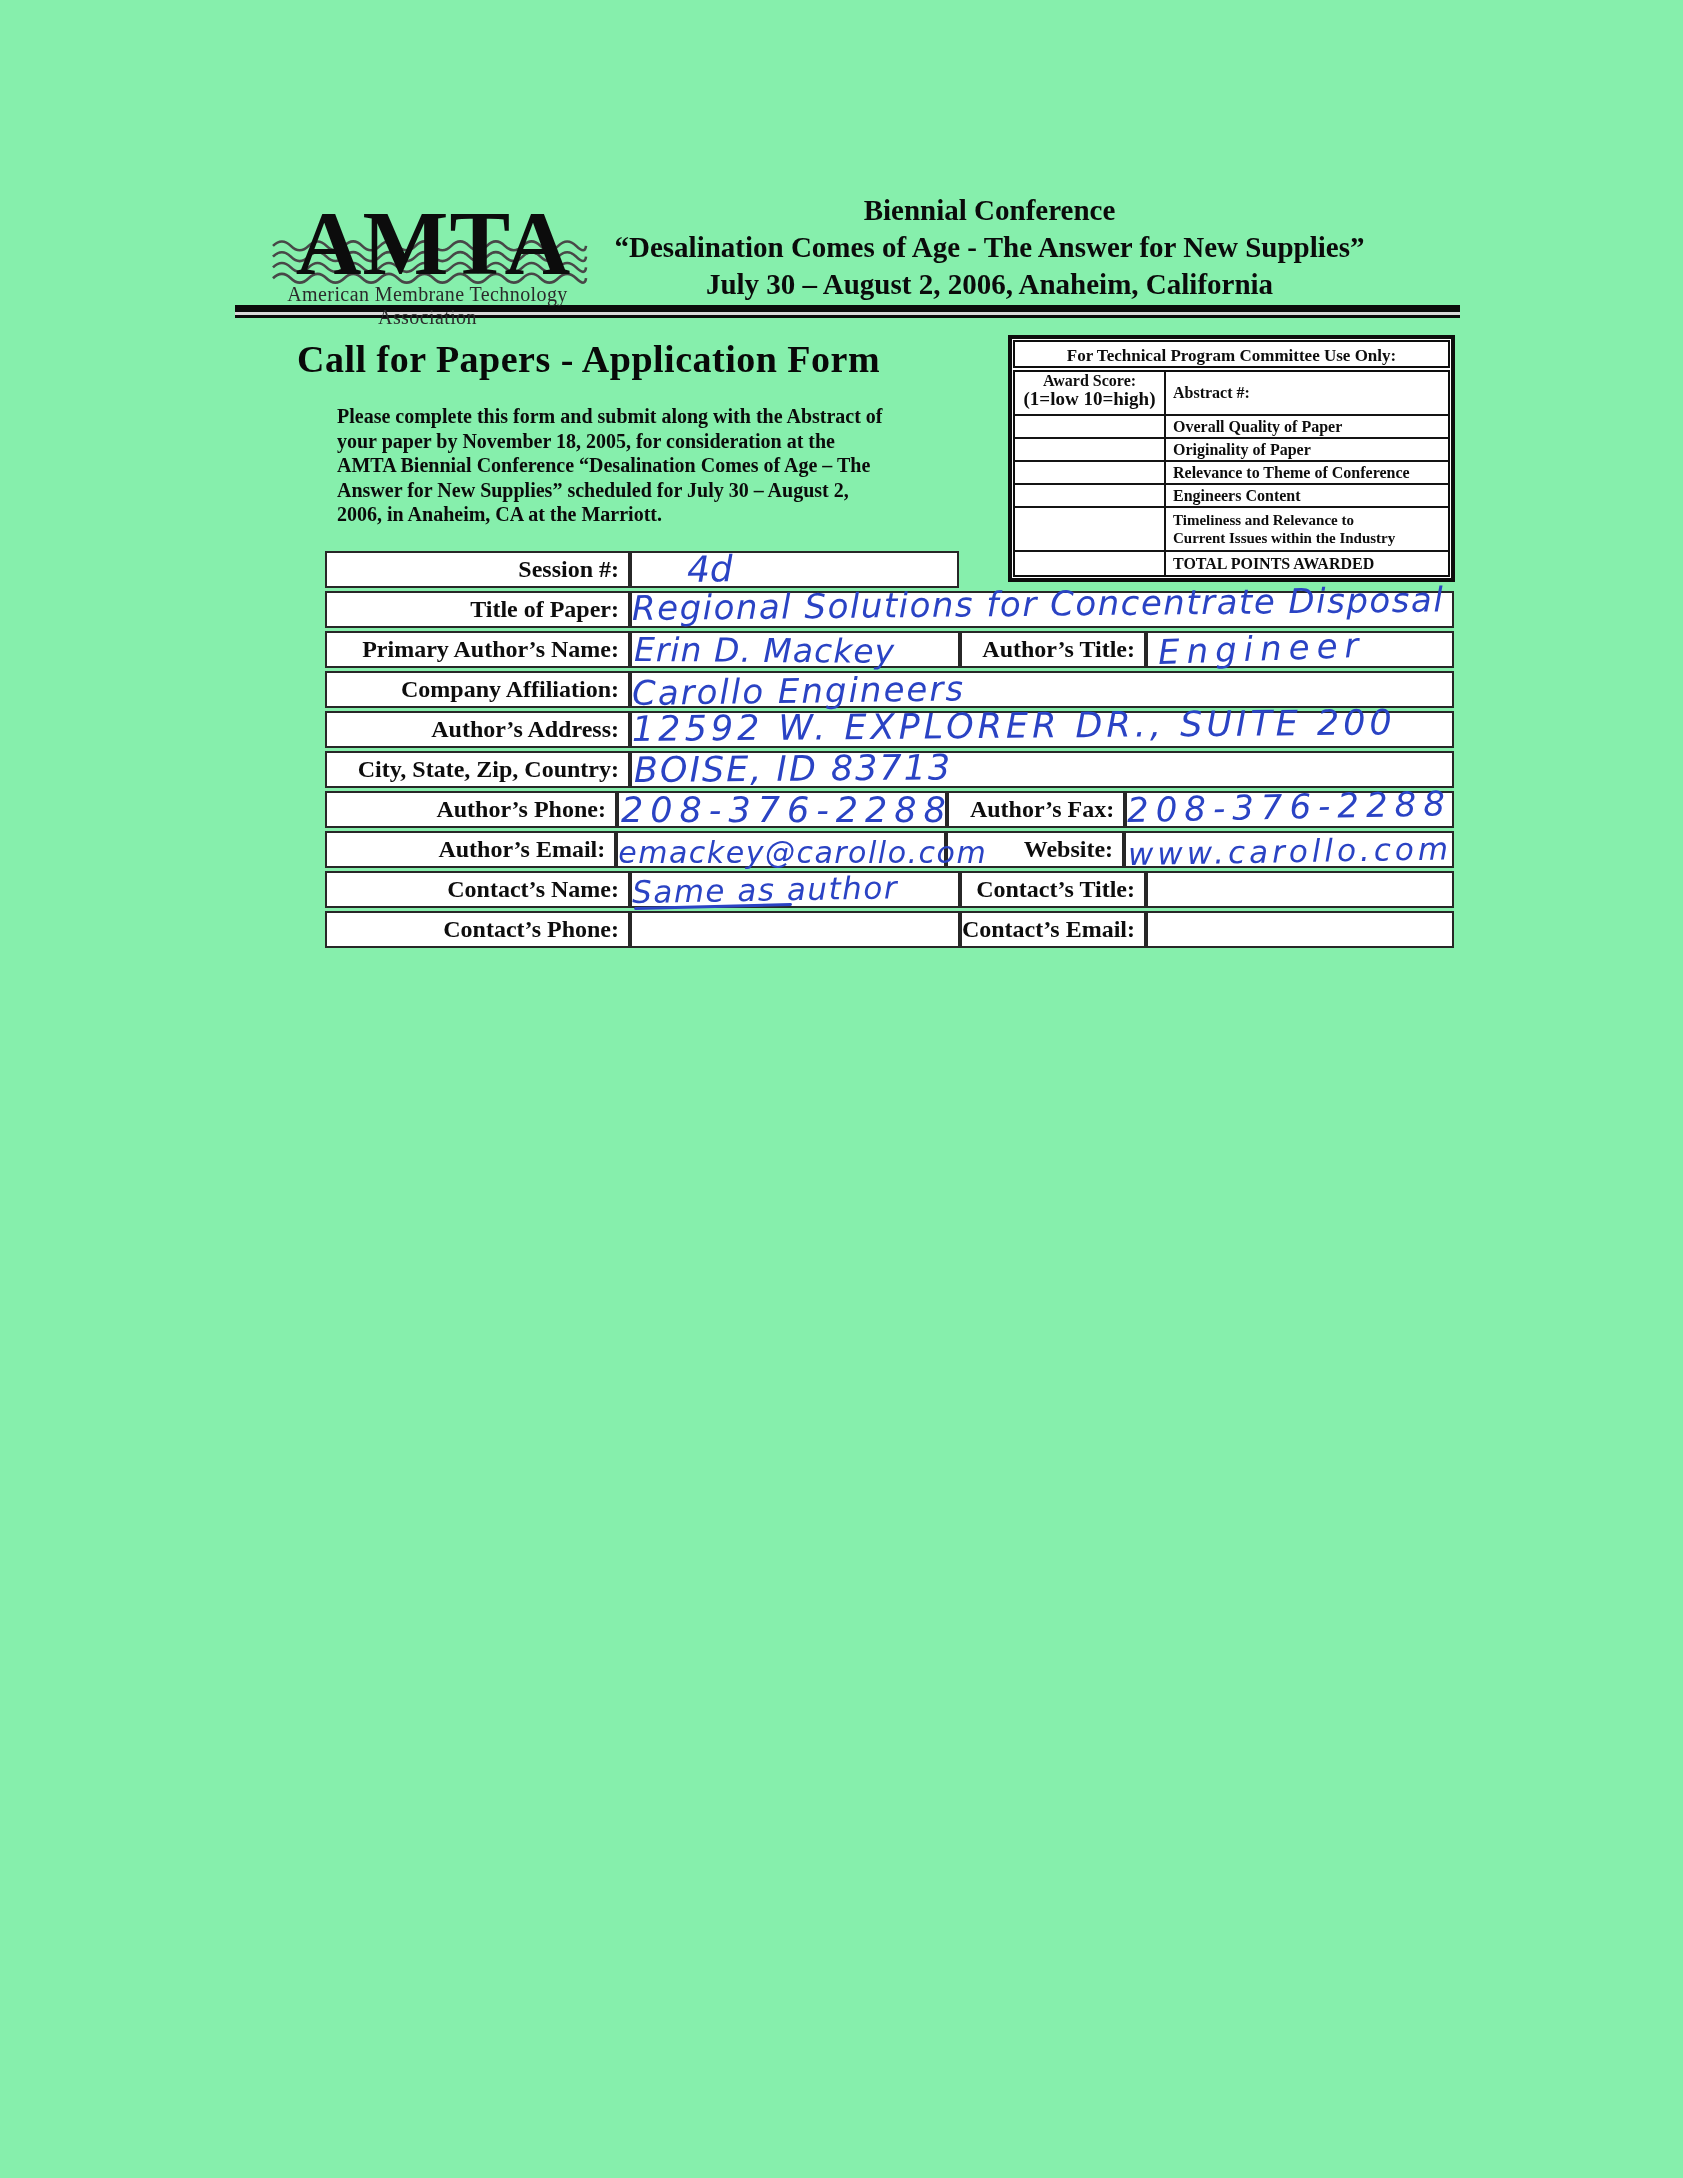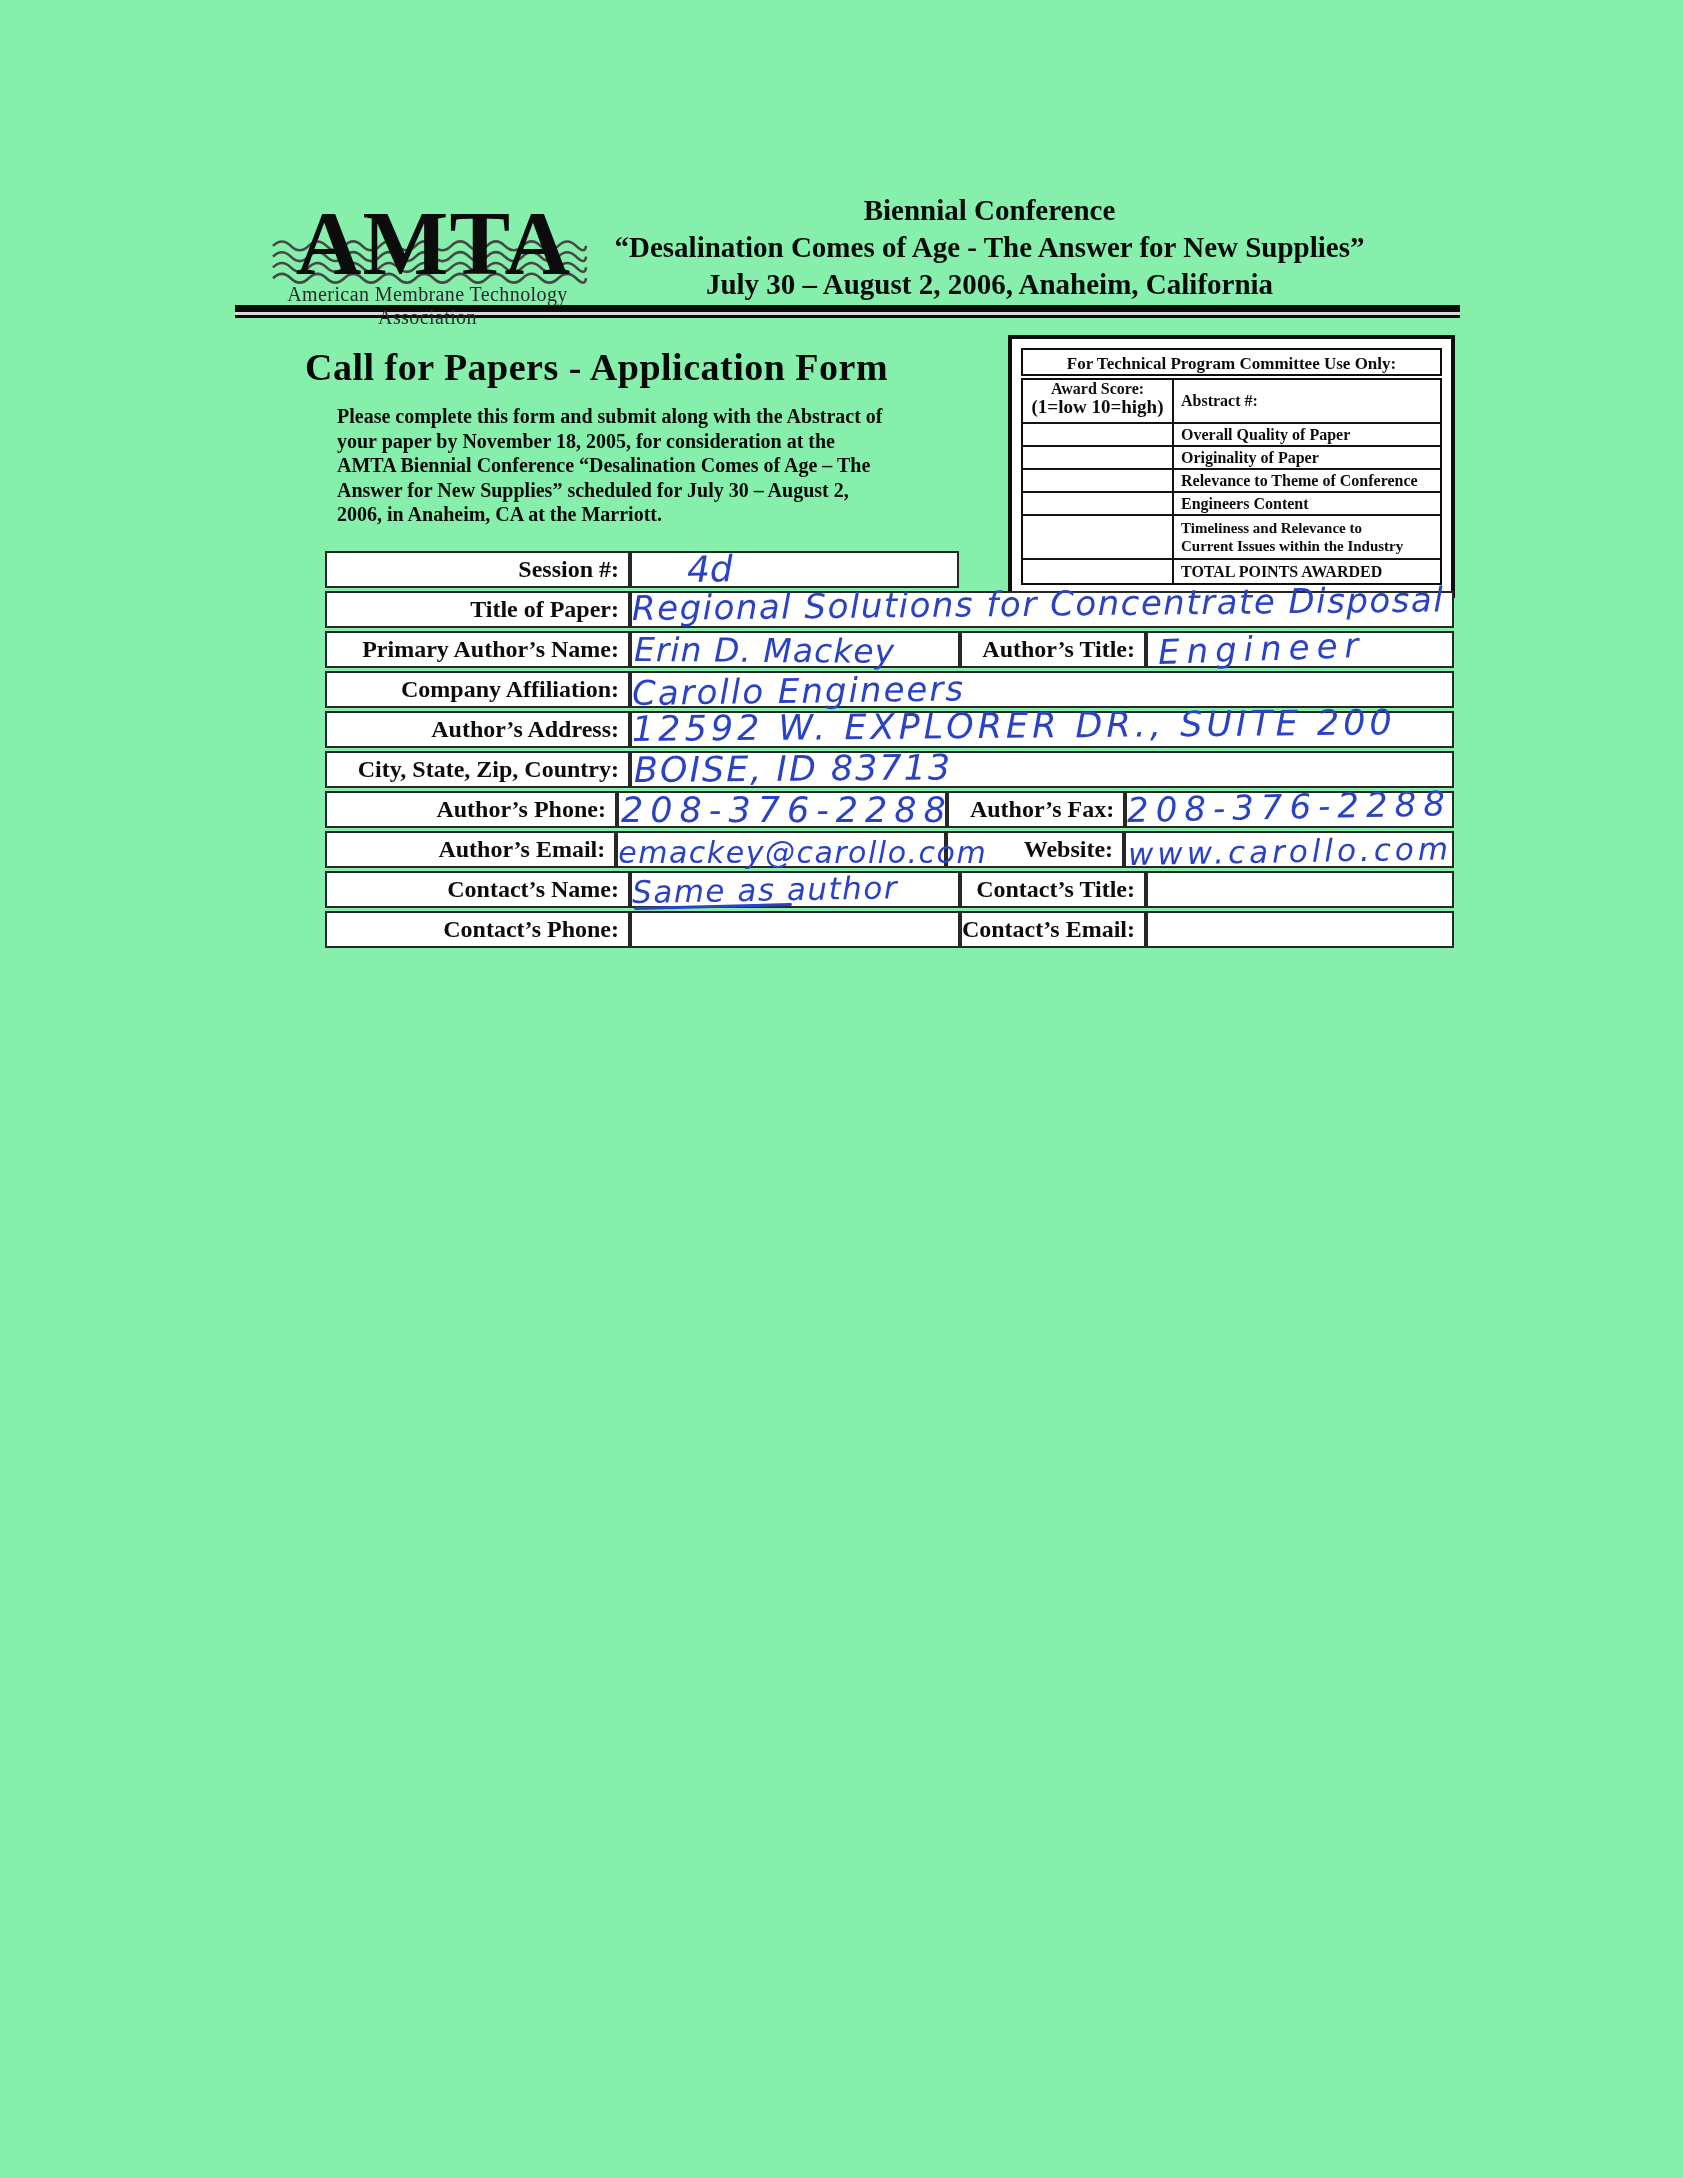--- a/index.html
+++ b/index.html
@@ -29,31 +29,31 @@
 
   
   .rule {
     position:absolute; left:235px; top:305px; width:1225px; height:13px;
     border-top:7px solid #0b0b0b; border-bottom:3px solid #0b0b0b;
     background:#d9d9d9; box-sizing:border-box;
   }
 
   
   .form-title {
-    position:absolute; left:293px; top:333px; margin:12px;
+    position:absolute; left:293px; top:333px; margin:4px;
     font-size:38px; font-weight:bold; letter-spacing:0.5px; color:#090909;
     white-space:nowrap;
   }
   .intro { position:absolute; left:337px; top:404px; font-weight:bold; font-size:20px; line-height:24.6px; color:#0b0b0b; }
   .intro div { white-space:nowrap; }
 
   
   .cbox {
     position:absolute; left:1008px; top:335px; width:447px;
-    border:4px solid #0d0d0d; background:#fff; box-sizing:border-box; padding:9px;
+    border:4px solid #0d0d0d; background:#fff; box-sizing:border-box; padding:1px;
   }
   .cbox-header {
     border:2px solid #0d0d0d; height:28px; line-height:28px; text-align:center;
     font-weight:bold; font-size:17px; box-sizing:border-box;
   }
   .cbox-grid {
     display:grid; grid-template-columns:149px 1fr;
     grid-template-rows:42px 23px 23px 23px 23px 44px 25px;
     border:2px solid #0d0d0d; border-top:2px solid #0d0d0d; margin-top:2px;
     box-sizing:border-box;

